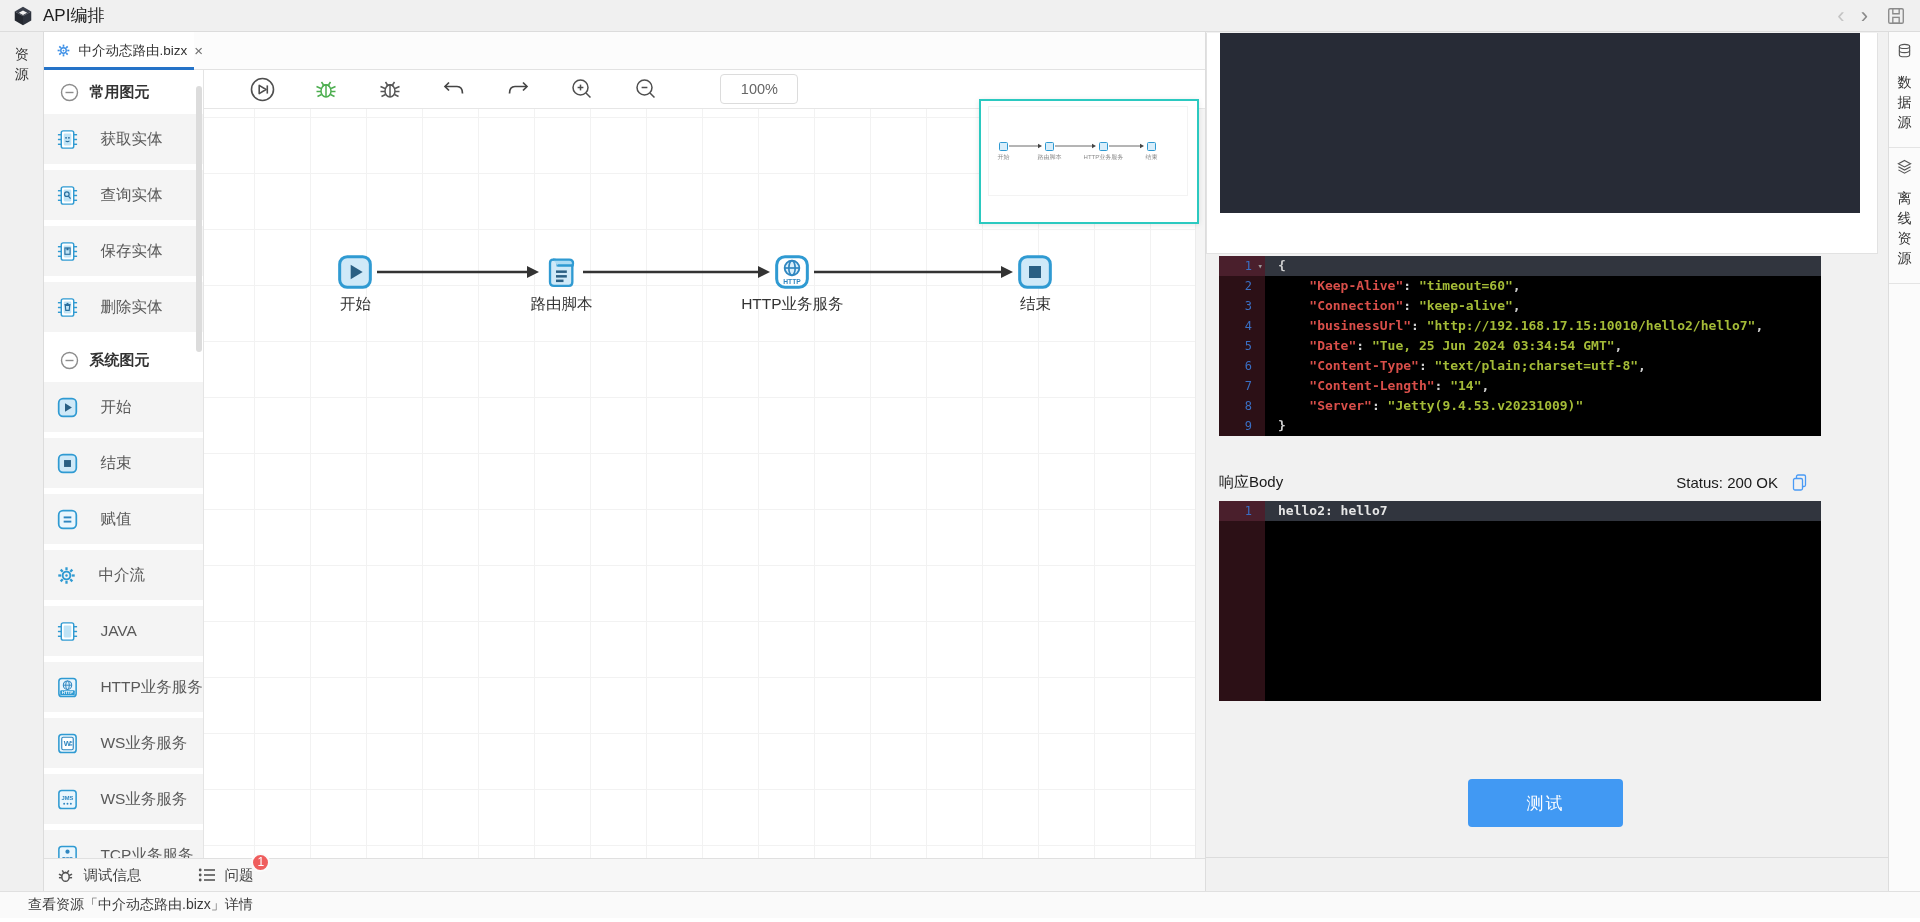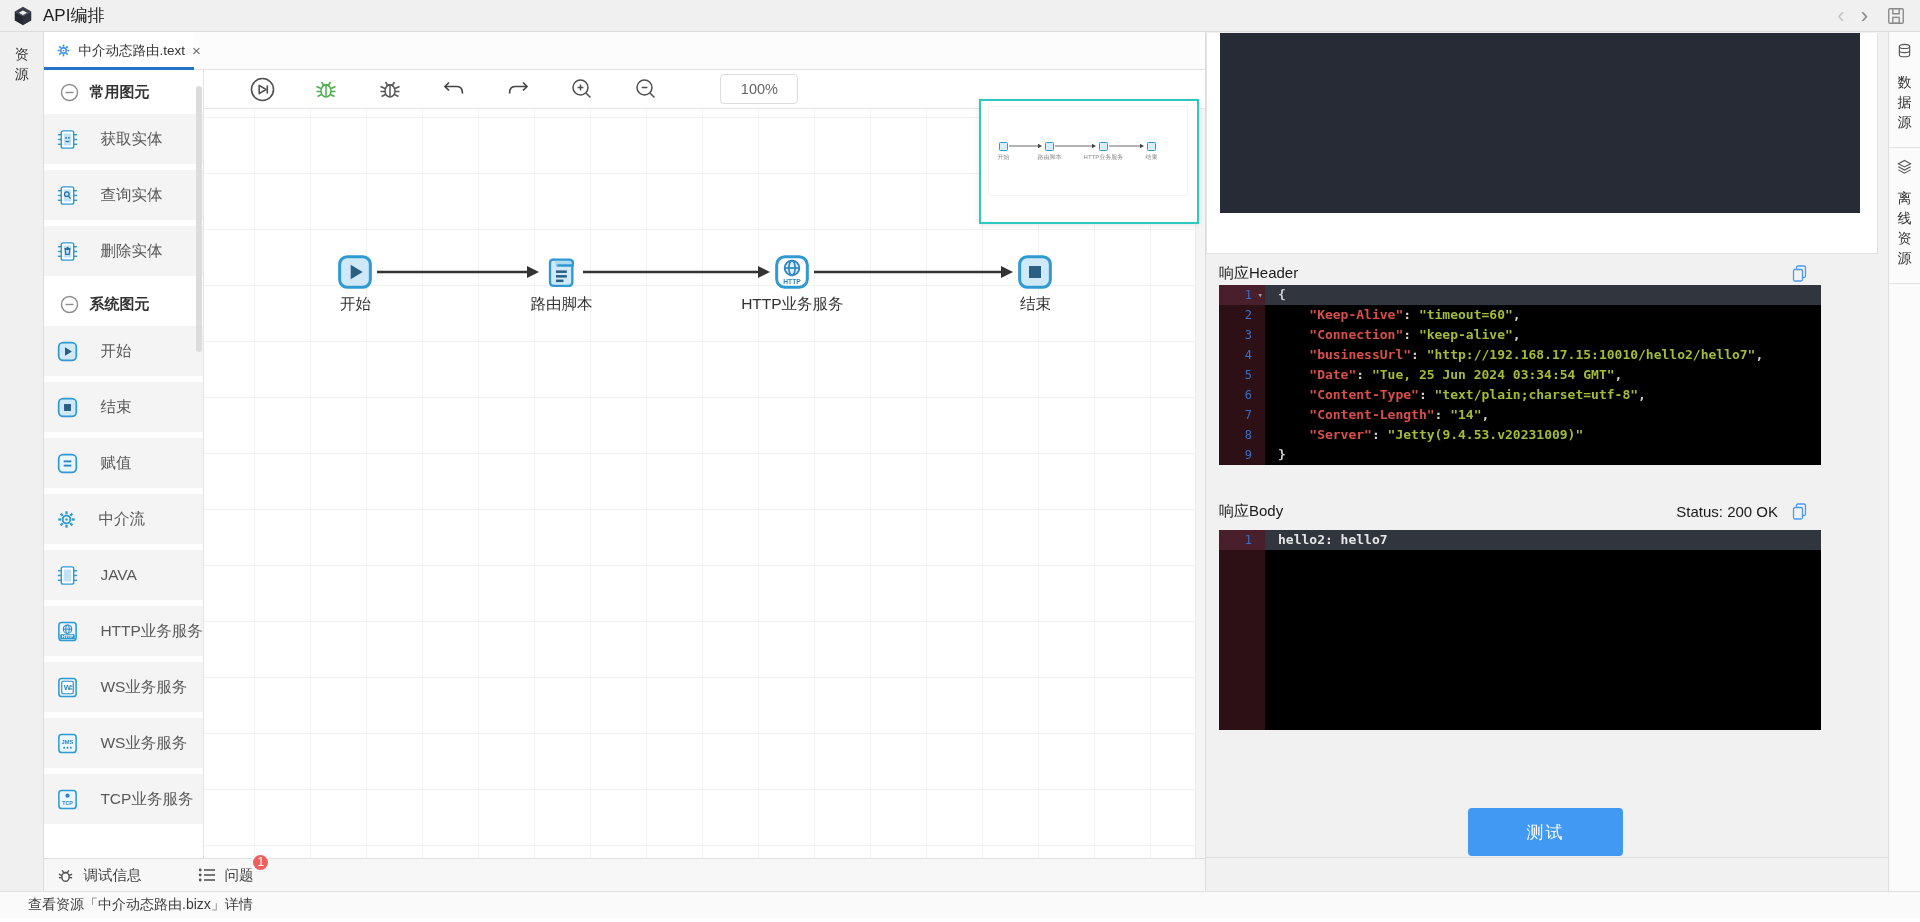--- a/index.html
+++ b/index.html
@@ -119,21 +119,21 @@
                 <line x1="12" y1="18" x2="12" y2="21.4"></line>
                 <line x1="2.6" y1="12" x2="6" y2="12"></line>
                 <line x1="18" y1="12" x2="21.4" y2="12"></line>
                 <line x1="5.3" y1="5.3" x2="7.7" y2="7.7"></line>
                 <line x1="16.3" y1="16.3" x2="18.7" y2="18.7"></line>
                 <line x1="5.3" y1="18.7" x2="7.7" y2="16.3"></line>
                 <line x1="16.3" y1="7.7" x2="18.7" y2="5.3"></line>
               </g>
             </svg>
           </span>
-        <span class="tab-label">中介动态路由.text</span>
+        <span class="tab-label">中介动态路由.bizx</span>
         <span class="tab-close">×</span>
       </div>
     </div>
 
     <div class="work-row">
 
       <div class="sidebar" id="sidebar">
         <div class="sb-thumb"></div>
       <div class="sb-header">
             <span>
@@ -177,20 +177,39 @@
                   <line x1="18.5" y1="12" x2="22" y2="12"></line>
                   <line x1="18.5" y1="17" x2="22" y2="17"></line>
                 </g>
                 <rect x="5.5" y="3" width="13" height="18" rx="2" fill="#fff" stroke="#2f9ad2" stroke-width="1.5"></rect>
                 <rect x="8" y="5.8" width="8" height="12.4" rx="1.2" fill="#bfe3f5"></rect>
                 <circle cx="11.3" cy="10.6" r="2.4" fill="none" stroke="#2a6f9e" stroke-width="1.3"></circle>
                 <line x1="13" y1="12.6" x2="15.2" y2="15.2" stroke="#2a6f9e" stroke-width="1.3"></line>
               </svg>
             </span>
             <span>查询实体</span>
+          </div>
+          <div class="sb-item">
+            <span>
+              <svg width="23" height="23" viewBox="0 0 24 24">
+                <g stroke="#2f9ad2" stroke-width="1.5">
+                  <line x1="2" y1="7" x2="5.5" y2="7"></line>
+                  <line x1="2" y1="12" x2="5.5" y2="12"></line>
+                  <line x1="2" y1="17" x2="5.5" y2="17"></line>
+                  <line x1="18.5" y1="7" x2="22" y2="7"></line>
+                  <line x1="18.5" y1="12" x2="22" y2="12"></line>
+                  <line x1="18.5" y1="17" x2="22" y2="17"></line>
+                </g>
+                <rect x="5.5" y="3" width="13" height="18" rx="2" fill="#fff" stroke="#2f9ad2" stroke-width="1.5"></rect>
+                <rect x="8" y="5.8" width="8" height="12.4" rx="1.2" fill="#bfe3f5"></rect>
+                <rect x="9.3" y="8.3" width="5.4" height="6.6" fill="none" stroke="#2a6f9e" stroke-width="1.2"></rect>
+                <rect x="10.9" y="8.3" width="2.2" height="2.4" fill="#2a6f9e"></rect>
+              </svg>
+            </span>
+            <span>保存实体</span>
           </div>
           <div class="sb-item">
             <span>
               <svg width="23" height="23" viewBox="0 0 24 24">
                 <g stroke="#2f9ad2" stroke-width="1.5">
                   <line x1="2" y1="7" x2="5.5" y2="7"></line>
                   <line x1="2" y1="12" x2="5.5" y2="12"></line>
                   <line x1="2" y1="17" x2="5.5" y2="17"></line>
                   <line x1="18.5" y1="7" x2="22" y2="7"></line>
                   <line x1="18.5" y1="12" x2="22" y2="12"></line>
@@ -511,29 +530,20 @@
       </div>
     </div>
   </div>
 
   <div class="right-panel">
     <div class="rp-main">
       <div class="output-panel">
         <div class="dark-block"></div>
       </div>
 
-      <div class="sec-head">
-        <span class="sec-title">响应Header</span>
-        <span class="copy-btn">
-            <svg width="15" height="17" viewBox="0 0 15 17" fill="none" stroke="#4a9af5" stroke-width="1.3">
-              <rect x="4.5" y="1" width="9" height="11.5" rx="1.5"></rect>
-              <rect x="1.5" y="4.5" width="9" height="11.5" rx="1.5" fill="#f1f1f1"></rect>
-            </svg>
-          </span>
-      </div>
       <div class="code-block hd-code" id="header-code">
           <div class="code-line active"><span class="ln">1<span class="fold">▾</span></span><span class="code-content"><span class="p">{</span></span></div>
           <div class="code-line"><span class="ln">2</span><span class="code-content"><span class="p">    </span><span class="k">"Keep-Alive"</span><span class="p">: </span><span class="v">"timeout=60"</span><span class="p">,</span></span></div>
           <div class="code-line"><span class="ln">3</span><span class="code-content"><span class="p">    </span><span class="k">"Connection"</span><span class="p">: </span><span class="v">"keep-alive"</span><span class="p">,</span></span></div>
           <div class="code-line"><span class="ln">4</span><span class="code-content"><span class="p">    </span><span class="k">"businessUrl"</span><span class="p">: </span><span class="v">"http://192.168.17.15:10010/hello2/hello7"</span><span class="p">,</span></span></div>
           <div class="code-line"><span class="ln">5</span><span class="code-content"><span class="p">    </span><span class="k">"Date"</span><span class="p">: </span><span class="v">"Tue, 25 Jun 2024 03:34:54 GMT"</span><span class="p">,</span></span></div>
           <div class="code-line"><span class="ln">6</span><span class="code-content"><span class="p">    </span><span class="k">"Content-Type"</span><span class="p">: </span><span class="v">"text/plain;charset=utf-8"</span><span class="p">,</span></span></div>
           <div class="code-line"><span class="ln">7</span><span class="code-content"><span class="p">    </span><span class="k">"Content-Length"</span><span class="p">: </span><span class="v">"14"</span><span class="p">,</span></span></div>
           <div class="code-line"><span class="ln">8</span><span class="code-content"><span class="p">    </span><span class="k">"Server"</span><span class="p">: </span><span class="v">"Jetty(9.4.53.v20231009)"</span></span></div>
           <div class="code-line"><span class="ln">9</span><span class="code-content"><span class="p">}</span></span></div>

